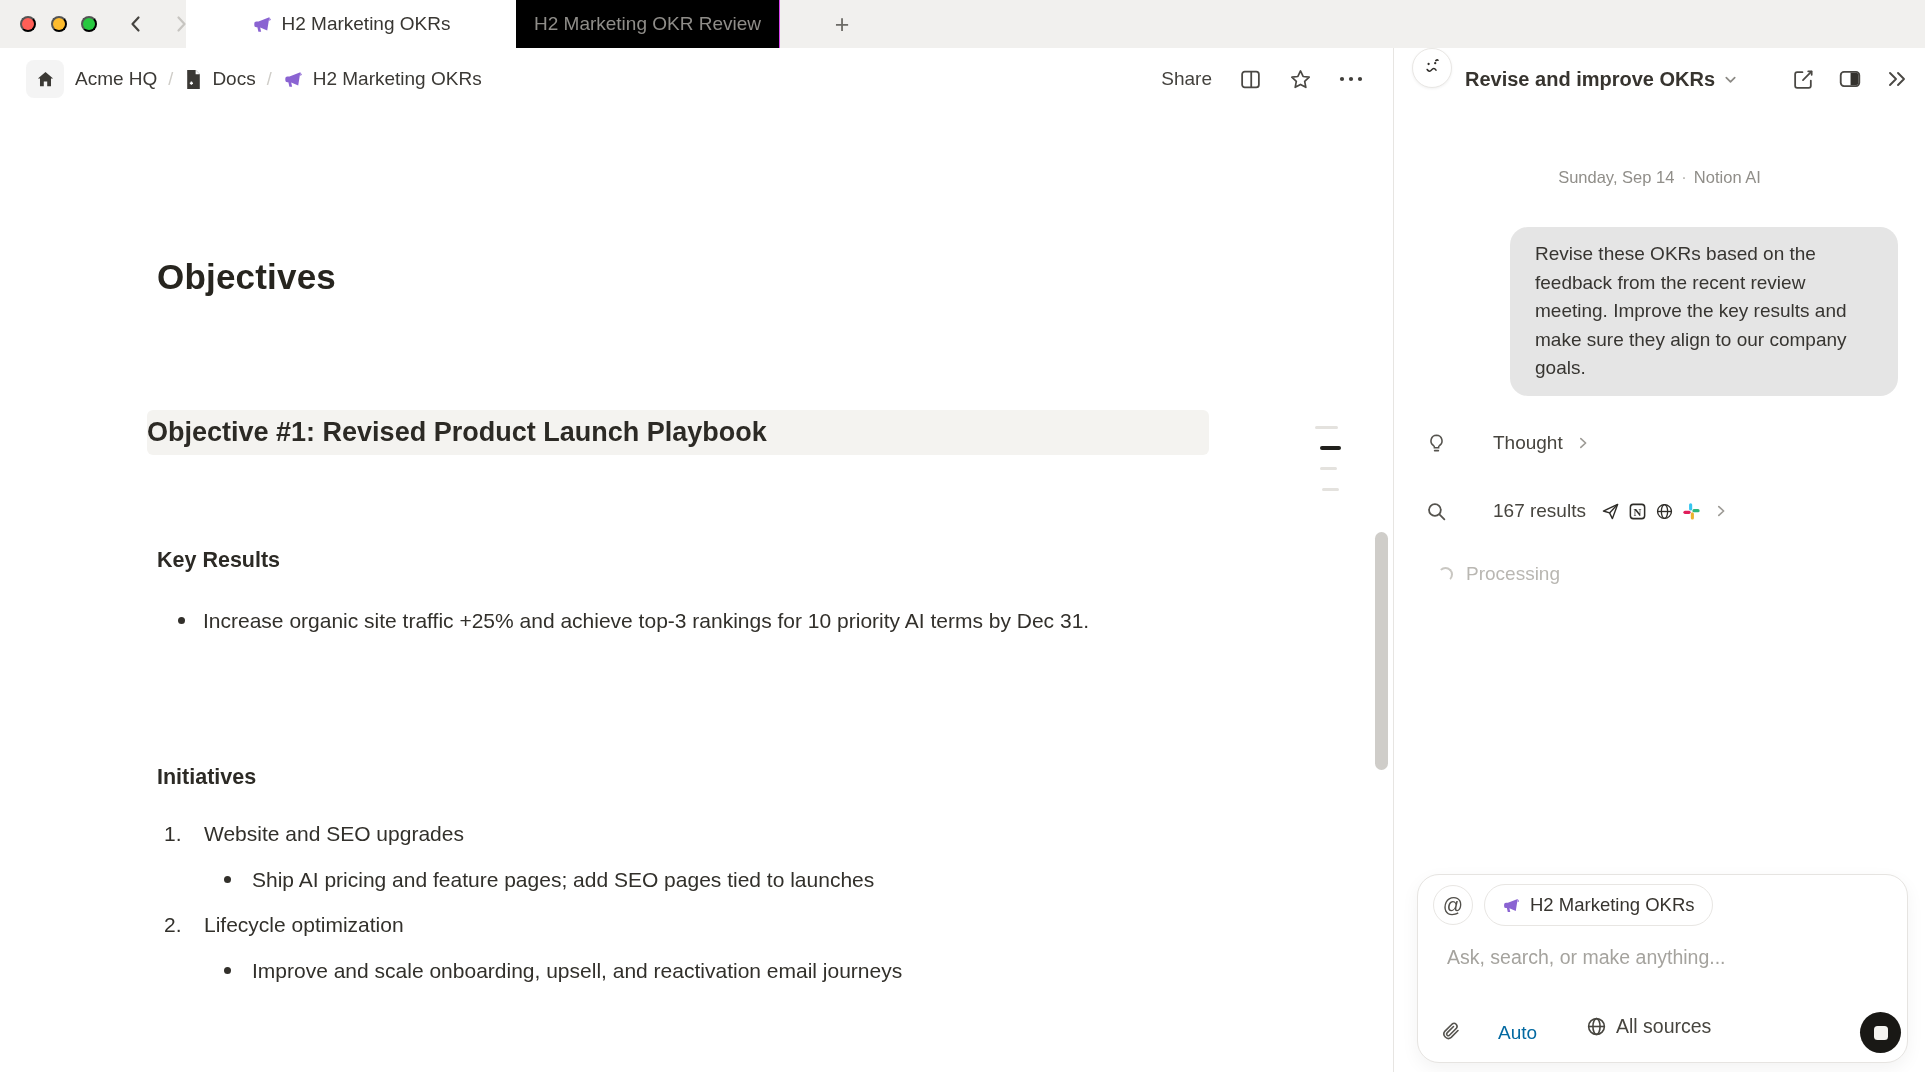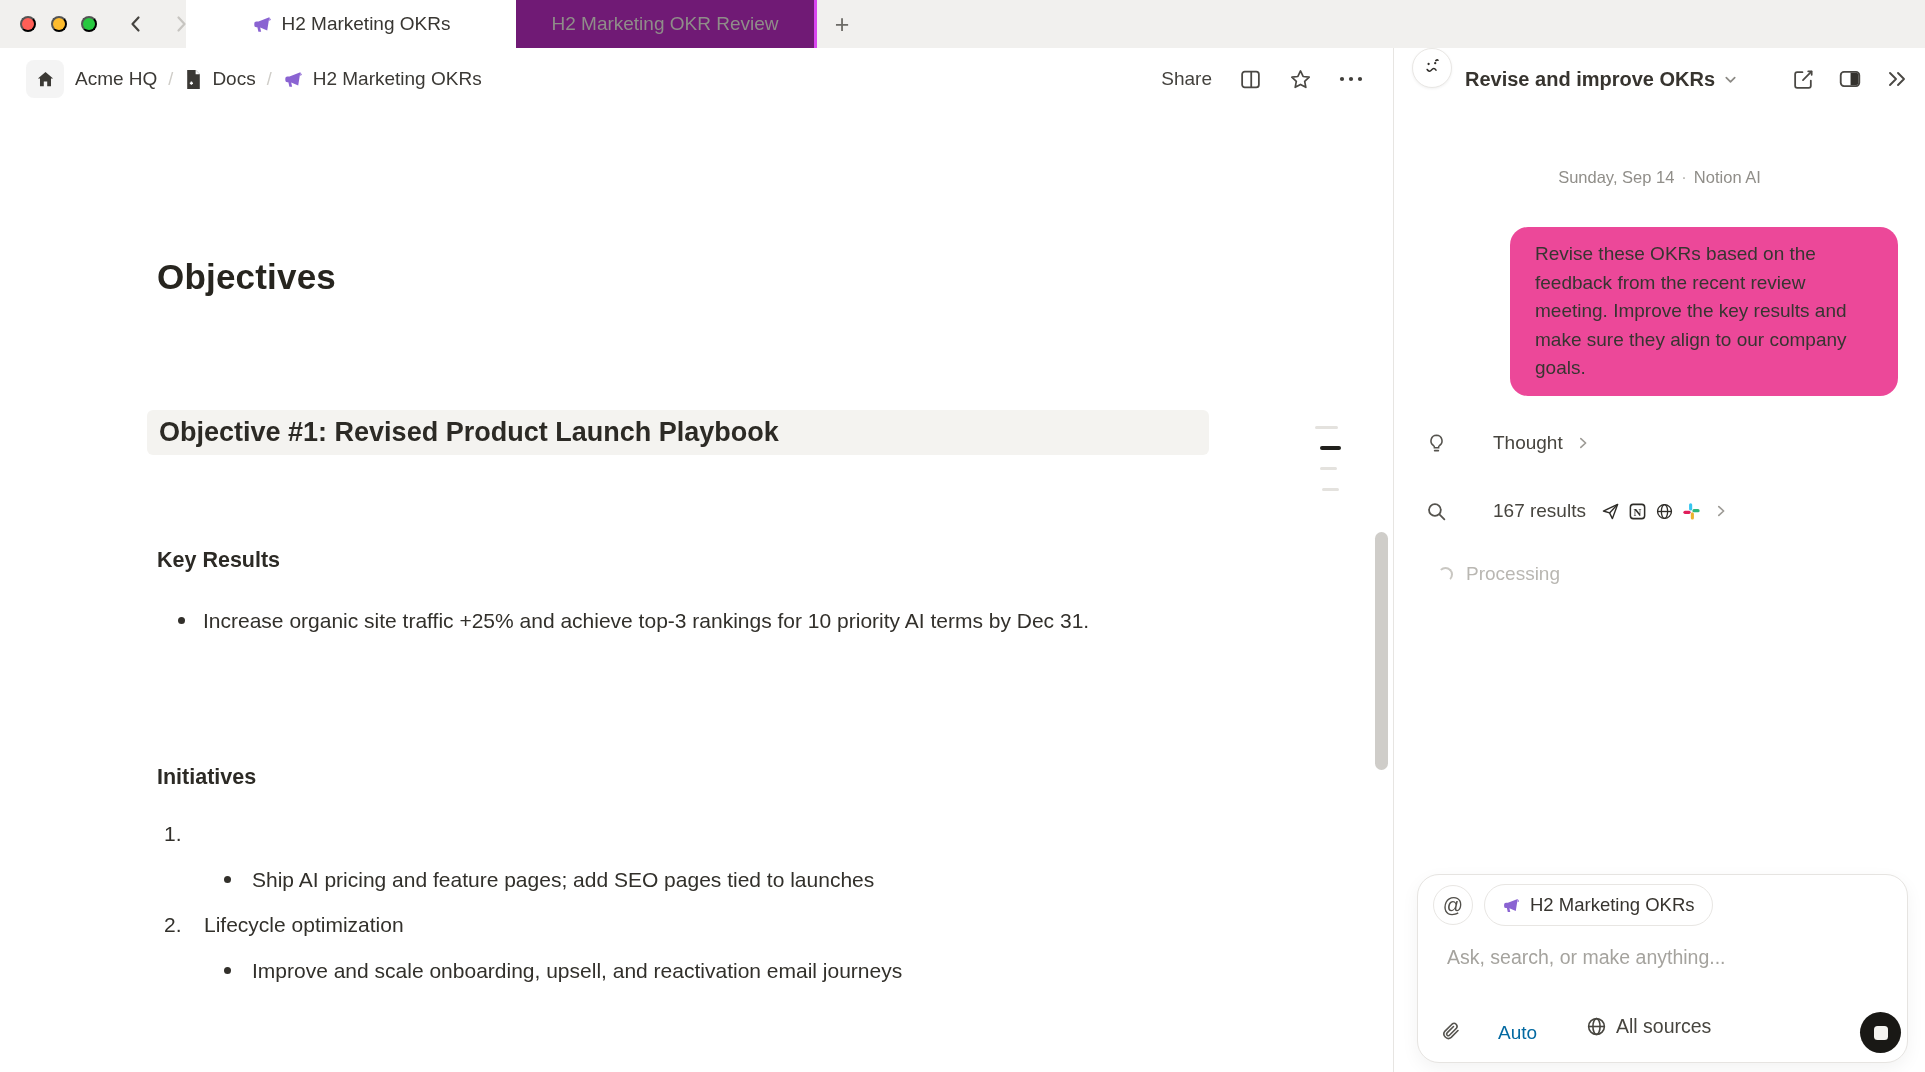--- a/index.html
+++ b/index.html
@@ -11,37 +11,37 @@
   #titlebar { left:0; top:0; width:1925px; height:48px; background:#f1f0ee; }
   .traffic { width:16px; height:16px; border-radius:50%; top:16px; }
   #tl-red   { left:20px; background:#ff5f57; }
   #tl-yellow{ left:51px; background:#febc2e; }
   #tl-green { left:81px; background:#28c840; }
   .navbtn { top:10px; width:28px; height:28px; display:flex; align-items:center; justify-content:center; background:none; border:none; }
   #nav-back { left:122px; color:#45433f; }
   #nav-forward { left:167px; color:#c7c5c1; }
   .tab { top:0; height:48px; display:flex; align-items:center; justify-content:center; gap:9px; font-size:19px; }
   #tab-active { left:186px; width:330px; background:#ffffff; color:#383632; }
-  #tab-inactive { left:516px; width:301px; background:#701a75; color:#8f8d89; border-right:3px solid #d946ef; }
+  #tab-inactive { left:516px; width:264px; background:#000000; color:#8f8d89; border-right:1px solid #d946ef; }
   #new-tab { left:824px; top:8px; width:36px; height:32px; background:none; border:none; font-size:25px; color:#6d6b67; line-height:30px; }
 
   
   #toolbar { left:0; top:48px; width:1393px; height:62px; background:#fff; display:flex; align-items:center;padding-left:8px; }
   #breadcrumb { display:flex; align-items:center; gap:11px; padding-left:18px; font-size:19px; color:#3b3935; }
   .crumb { display:flex; align-items:center; gap:9px; background:none; border:none; font-size:19px; color:#3b3935; }
   #home-btn { width:38px; height:38px; justify-content:center; background:rgba(55,53,47,.055); border-radius:8px; }
   .crumb-sep { color:#cfcdc8; font-size:18px; }
   #toolbar-right { margin-left:auto; display:flex; align-items:center; gap:27px; padding-right:30px; }
   #share-btn { background:none; border:none; font-size:19px; color:#44423e; }
   .iconbtn { background:none; border:none; color:#4a4844; display:flex; align-items:center; justify-content:center; }
 
   
   #doc { left:0; top:110px; width:1393px; height:962px; background:#fff; }
   #doc-title { left:157px; top:147px; font-size:35px; font-weight:700; color:#27251f; letter-spacing:.2px; }
-  .hblock { left:147px; width:1062px; height:45px; background:#f4f3f0; border-radius:6px; line-height:45px; padding-left:12px; font-size:27px; font-weight:700; color:#2c2a25; white-space:nowrap; overflow:hidden; }
+  .hblock { left:147px; width:1062px; height:45px; background:#f4f3f0; border-radius:6px; line-height:45px; padding-left:0; font-size:27px; font-weight:700; color:#2c2a25; white-space:nowrap; overflow:hidden; }
   #obj1-block { top:300px; }
   .subhead { left:157px; font-size:21.5px; font-weight:700; color:#2c2a25; }
   #kr-head { top:438px; }
   #init-head { top:655px; }
   .doc-text { font-size:21px; color:#32302b; line-height:37px; }
   #kr-bullet { left:203px; top:492px; width:965px; }
   .disc { width:7px; height:7px; border-radius:50%; background:#32302b; }
   #kr-disc { left:178px; top:507px; }
   .num { left:164px; width:30px; text-align:left; }
   .li-text { left:204px; }
@@ -64,21 +64,21 @@
   #panel { left:1394px; top:48px; width:531px; height:1024px; background:#fff; }
   #panel-header { left:1394px; top:48px; width:531px; height:62px; display:flex; }
   #ai-face { margin-left:18px; width:40px; height:40px; border-radius:50%; border:1px solid #e9e7e4; box-shadow:0 1px 3px rgba(0,0,0,.06); display:flex; align-items:center; justify-content:center; background:#fff; }
   #panel-title-group { display:flex; align-items:center; gap:8px; margin-left:13px; background:none; border:none; }
   #panel-title { font-size:20px; font-weight:600; color:#37342f; }
   #panel-header-right { margin-left:auto; display:flex; align-items:center; gap:23px; padding-right:16px; }
 
   #date-line { left:1394px; top:168px; width:531px; text-align:center; font-size:16.5px; color:#908e89; }
   #date-line .dot { margin:0 7px; color:#b5b3ae; }
 
-  #user-bubble { left:1510px; top:227px; width:388px; background:#ec4899; border-radius:18px; padding:13px 25px; font-size:19px; line-height:28.5px; color:#373531; }
+  #user-bubble { left:1510px; top:227px; width:388px; background:#e5e5e5; border-radius:18px; padding:13px 25px; font-size:19px; line-height:28.5px; color:#373531; }
 
   .panel-row { background:none; border:none; display:flex; align-items:center; gap:13px; }
   #thought-row { left:1426px; top:432px; }
   #thought-label, #results-label { font-size:19px; color:#47453f;margin-left:33px; }
   #results-row { left:1426px; top:500px; }
   .mini-icons { display:flex; align-items:center; gap:8px; margin-left:2px; }
   #processing-row { left:1438px; top:563px; }
   #processing-label { font-size:19px; color:#b9b7b2; }
   #spinner { width:15px; height:15px; border-radius:50%; border:2px solid transparent; border-top-color:#c9c7c2; border-right-color:#c9c7c2; }
   .chev-gray { color:#9d9b96; }
@@ -186,20 +186,21 @@
 
   <div id="obj1-block" class="hblock abs">Objective #1: Revised Product Launch Playbook</div>
 
   <div id="kr-head" class="subhead abs">Key Results</div>
   <span id="kr-disc" class="disc abs"></span>
   <div id="kr-bullet" class="doc-text abs">Increase organic site traffic +25% and achieve top-3 rankings for 10 priority AI terms by Dec 31.</div>
 
   <div id="init-head" class="subhead abs">Initiatives</div>
 
   <div id="init1-num" class="num doc-text abs">1.</div>
+  <div id="init1-text" class="li-text doc-text abs">Website and SEO upgrades</div>
   <span id="sub1-disc" class="disc abs"></span>
   <div id="sub1-text" class="sub-text doc-text abs">Ship AI pricing and feature pages; add SEO pages tied to launches</div>
 
   <div id="init2-num" class="num doc-text abs">2.</div>
   <div id="init2-text" class="li-text doc-text abs">Lifecycle optimization</div>
   <span id="sub2-disc" class="disc abs"></span>
   <div id="sub2-text" class="sub-text doc-text abs">Improve and scale onboarding, upsell, and reactivation email journeys</div>
 
   <span id="toc1" class="tocdash abs"></span>
   <span id="toc2" class="tocdash abs"></span>

